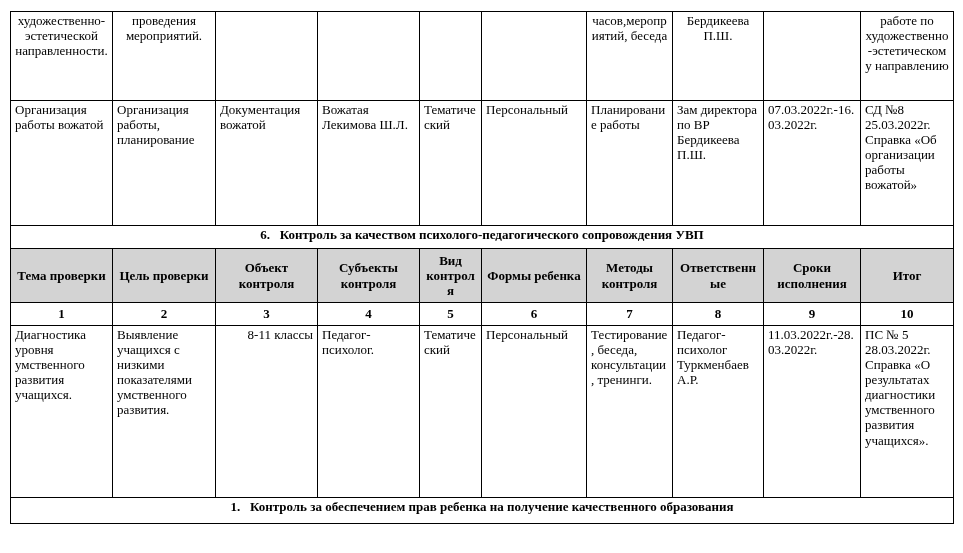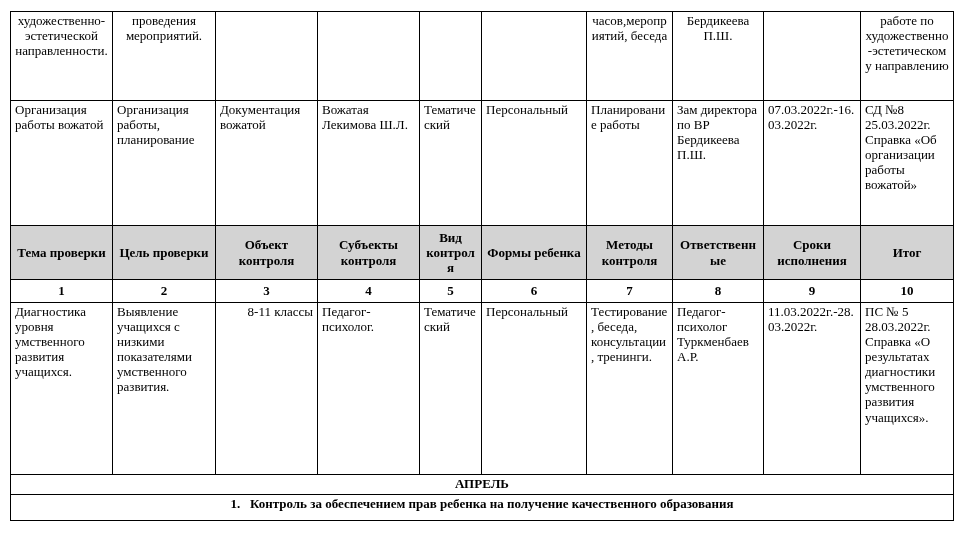--- a/index.html
+++ b/index.html
@@ -104,20 +104,23 @@
       <td>Документация вожатой</td>
       <td>Вожатая Лекимова Ш.Л.</td>
       <td>Тематический</td>
       <td>Персональный</td>
       <td>Планирование работы</td>
       <td>Зам директора по ВР Бердикеева П.Ш.</td>
       <td>07.03.2022г.-16.03.2022г.</td>
       <td>СД №8 25.03.2022г. Справка «Об организации работы вожатой»</td>
     </tr>
 
+    <tr class="row-sec6">
+      <td class="section-cell" colspan="10">6.&nbsp;&nbsp;&nbsp;Контроль за качеством психолого-педагогического сопровождения УВП</td>
+    </tr>
 
     <tr class="row-hdr">
       <td>Тема проверки</td>
       <td>Цель проверки</td>
       <td>Объект контроля</td>
       <td>Субъекты контроля</td>
       <td>Вид контроля</td>
       <td>Формы ребенка</td>
       <td>Методы контроля</td>
       <td>Ответственные</td>
@@ -144,22 +147,19 @@
       <td class="ctr">8-11 классы</td>
       <td>Педагог-психолог.</td>
       <td>Тематический</td>
       <td>Персональный</td>
       <td>Тестирование, беседа, консультации, тренинги.</td>
       <td>Педагог-психолог Туркменбаев А.Р.</td>
       <td>11.03.2022г.-28.03.2022г.</td>
       <td>ПС № 5 28.03.2022г. Справка «О результатах диагностики умственного развития учащихся».</td>
     </tr>
 
-    <tr class="row-april">
-      <td class="section-cell" colspan="10">АПРЕЛЬ</td>
-    </tr>
 
     <tr class="row-sec1">
       <td class="section-cell" colspan="10">1.&nbsp;&nbsp;&nbsp;Контроль за обеспечением прав ребенка на получение качественного образования</td>
     </tr>
   </tbody>
     </table>
 </div>
 
 </body></html>

